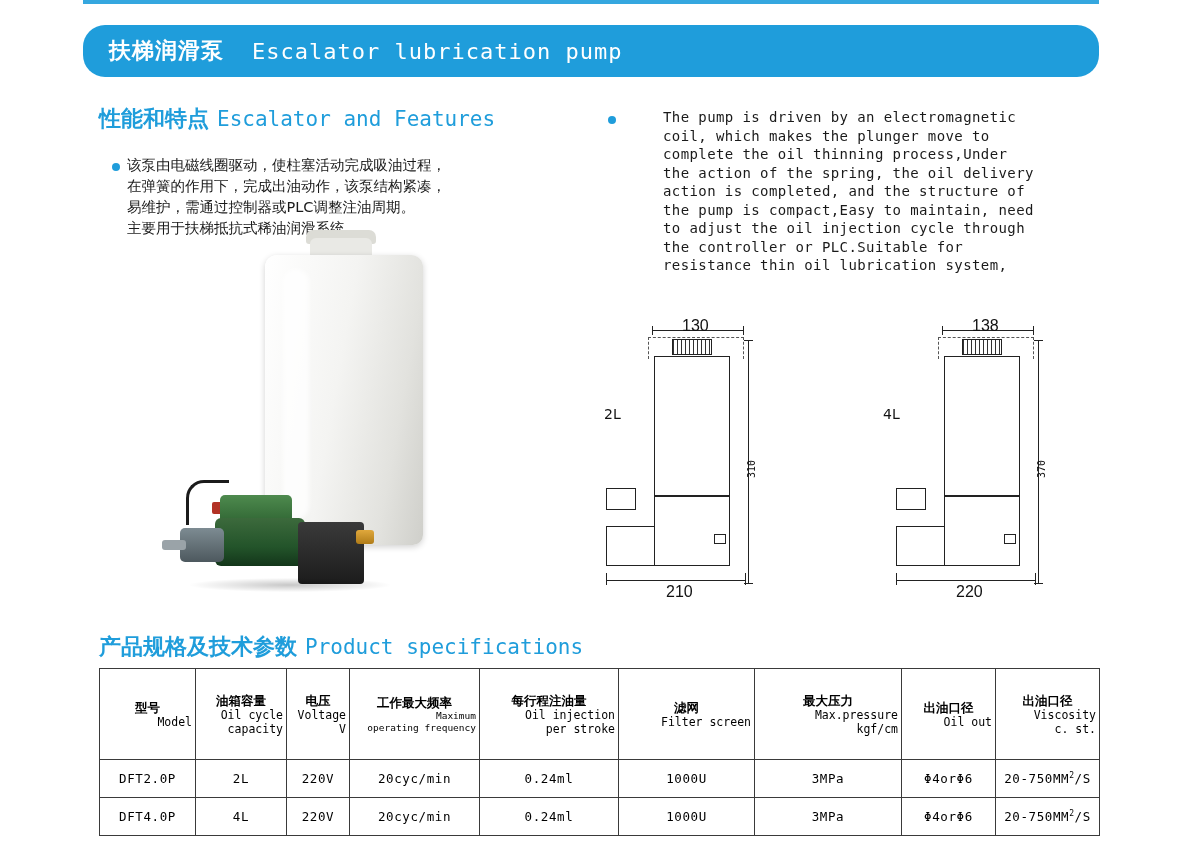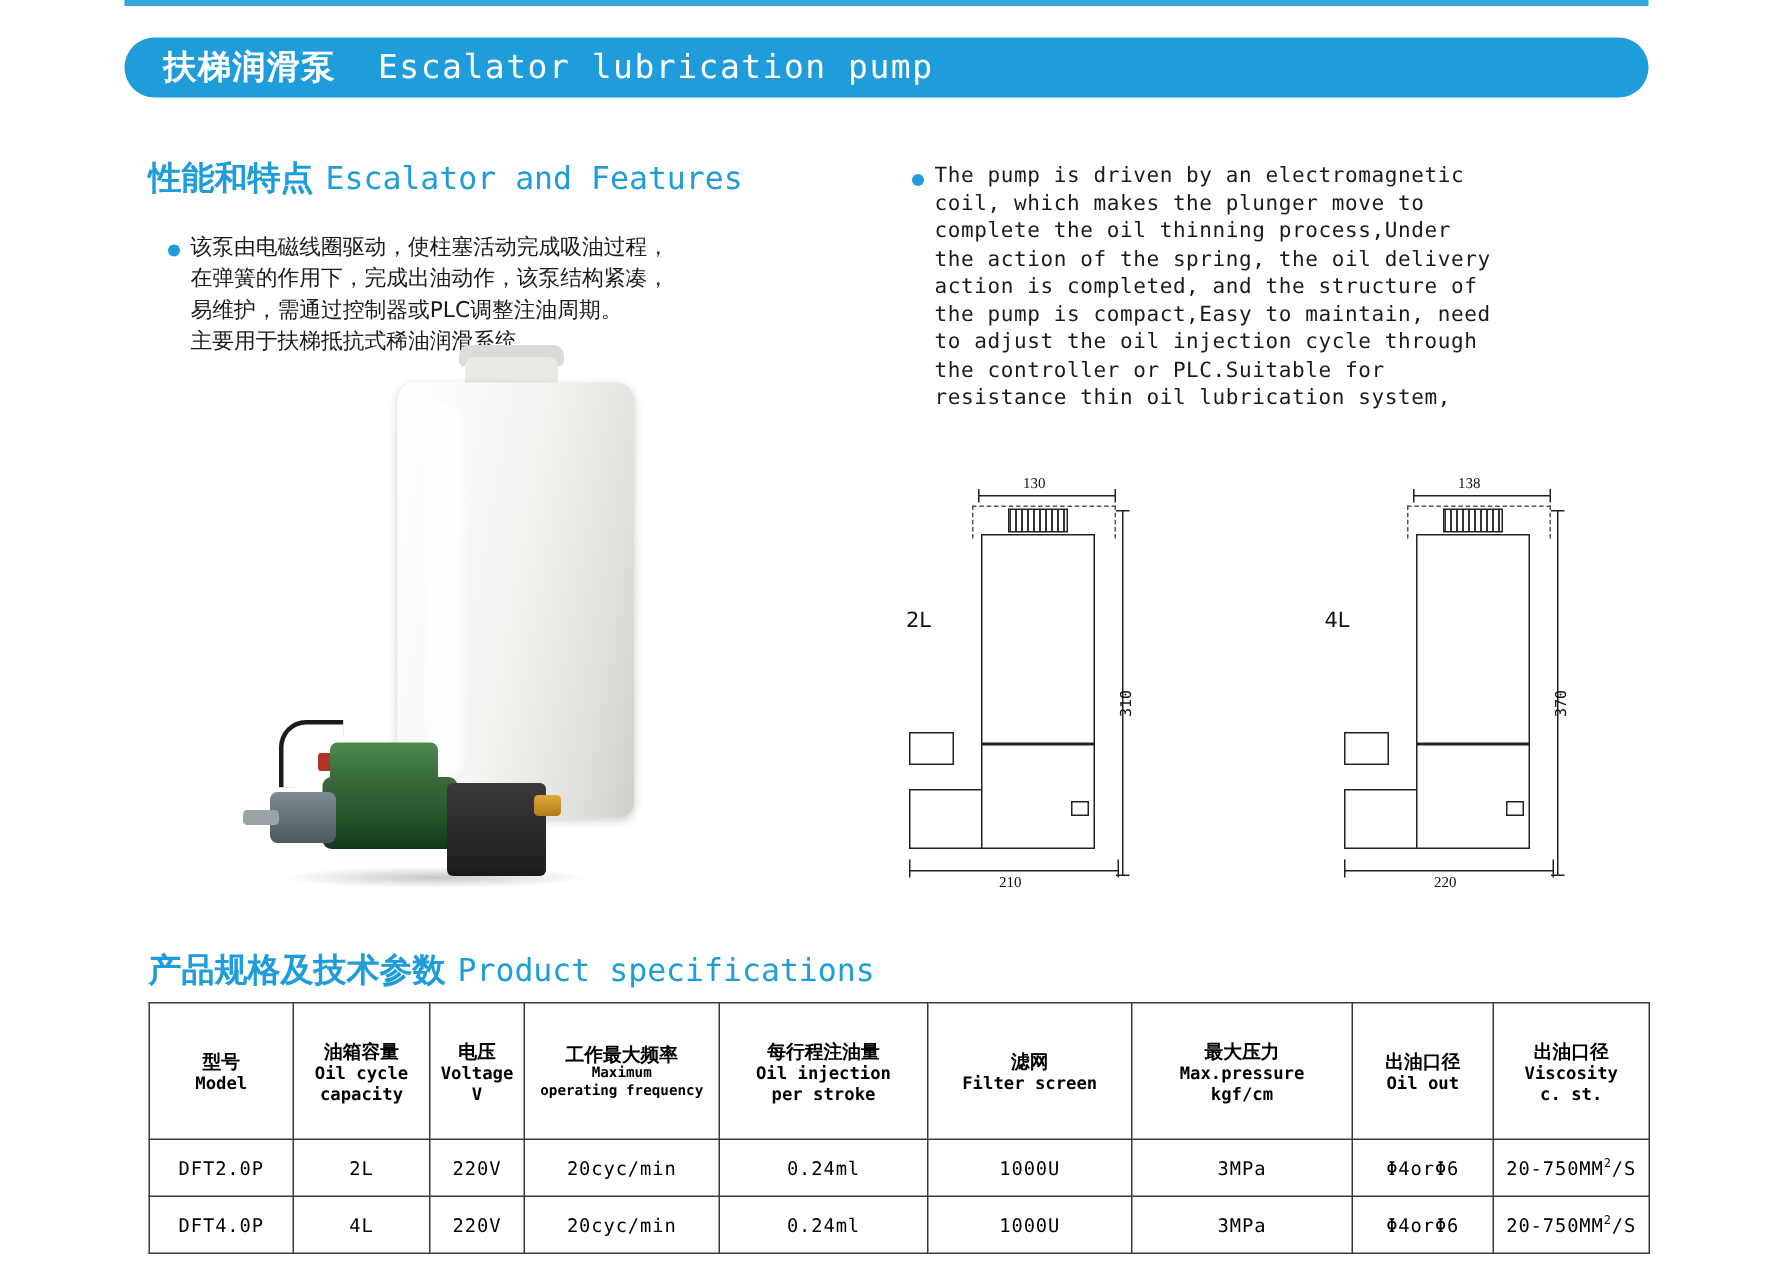--- a/index.html
+++ b/index.html
@@ -15,21 +15,21 @@
     color: #000;
     overflow: hidden;
   }
 
   
   .banner {
     position: absolute;
     left: 83px;
     top: 25px;
     width: 1016px;
-    height: 40px;
+    height: 52px;
     background: #1f9ddb;
     border-radius: 22px;
     display: flex;
     align-items: center;
     box-sizing: border-box;
     padding-left: 26px;
   }
   .banner .cn {
     color: #ffffff;
     font-size: 22px;
@@ -98,21 +98,21 @@
   }
   .en-para {
     font-family: "DejaVu Sans Mono", monospace;
     font-size: 14px;
     line-height: 18.5px;
     letter-spacing: 0.4px;
     color: #1a1a1a;
     white-space: pre-line;
   }
   #cn-desc { left: 112px; top: 155px; width: 450px; }
-  #en-desc { left: 608px; top: 108px; width: 470px; }
+  #en-desc { left: 608px; top: 108px; width: 470px; gap: 40px; }
 
   
   .photo {
     position: absolute;
     left: 150px;
     top: 230px;
     width: 420px;
     height: 380px;
   }
   .bottle {
@@ -242,21 +242,21 @@
     font-family: "DejaVu Sans Mono", monospace;
     font-size: 10px;
     color: #111;
   }
   #draw-2l { left: 596px; top: 318px; width: 170px; height: 285px; }
   #draw-4l { left: 886px; top: 318px; width: 170px; height: 285px; }
 
   .dline { position: absolute; background: #222; }
   .dbox  { position: absolute; border: 1.2px solid #222; background: #fff; box-sizing: border-box; }
   .dbox-dash { position: absolute; border: 1px dashed #555; box-sizing: border-box; }
-  .dlabel { position: absolute; font-family: Liberation Serif, serif; font-size: 10px; color: #111; }
+  .dlabel { position: absolute; font-family: Liberation Sans, sans-serif; font-size: 16px; color: #111; }
   .dlabel-v {
     position: absolute;
     font-family: "DejaVu Sans Mono", monospace;
     font-size: 10px;
     color: #111;
     transform: rotate(-90deg);
     transform-origin: left top;
     white-space: nowrap;
   }
   .size-tag {
@@ -296,22 +296,23 @@
     display: block;
     font-family: "DejaVu Sans", sans-serif;
     font-size: 12.5px;
     font-weight: bold;
     line-height: 15px;
   }
   .spec-table th .hen {
     display: block;
     font-family: "DejaVu Sans Mono", monospace;
     font-size: 11.5px;
-    font-weight: bold;
+    font-weight: normal;
     line-height: 14px;
+    text-align: right;
   }
   .spec-table th .hen.small {
     font-size: 9.5px;
     line-height: 12px;
   }
   .spec-table td {
     height: 35px;
     font-size: 12.5px;
     letter-spacing: 0.6px;
   }

